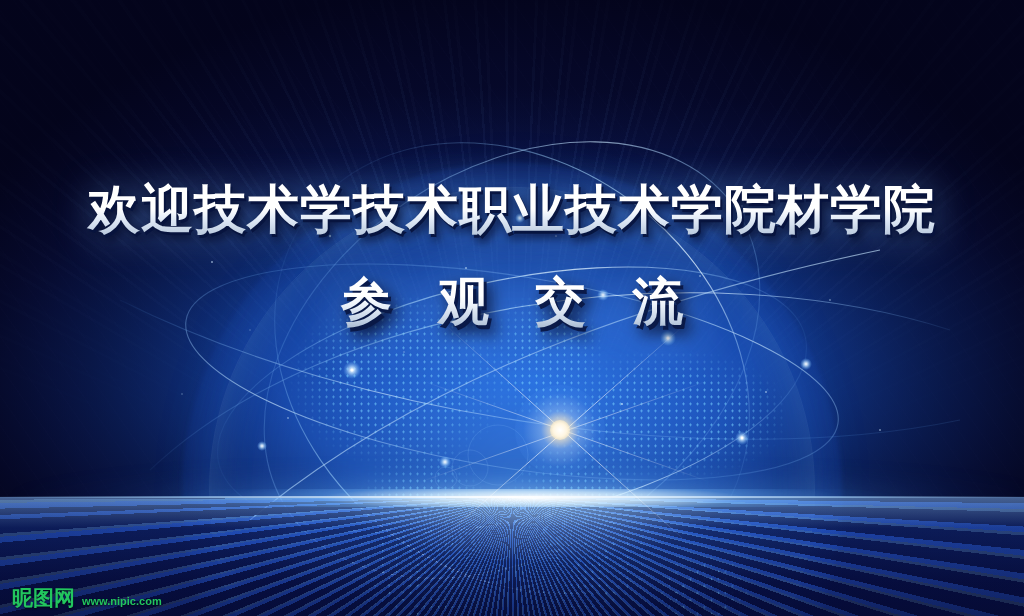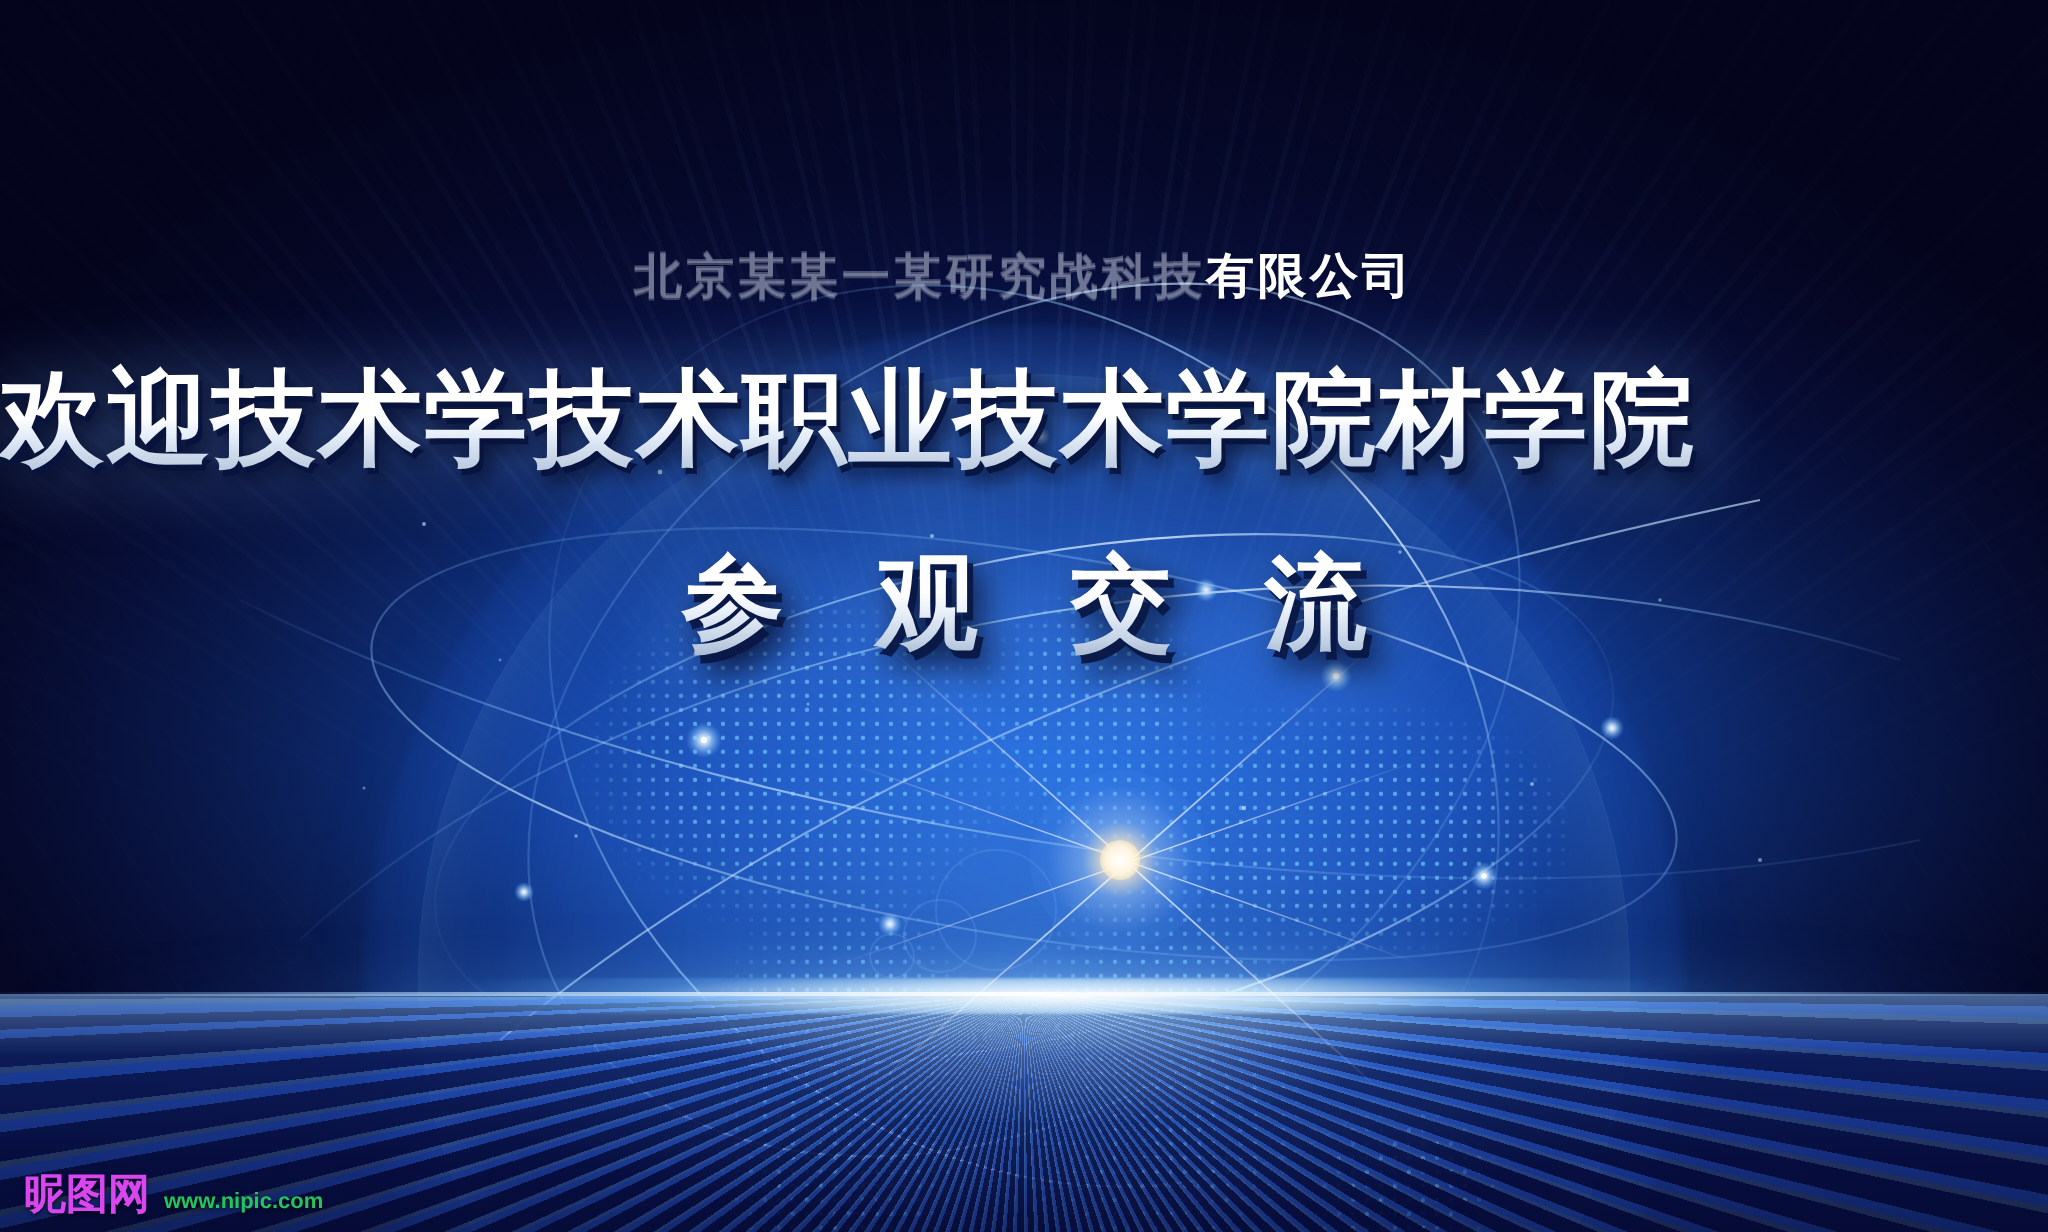--- a/index.html
+++ b/index.html
@@ -183,20 +183,21 @@
     filter: blur(0.3px);
   }
   .company-strong {
     color: #ffffff;
     text-shadow: 0 1px 2px rgba(0,10,50,0.8);
   }
 
   .headline {
     position: absolute;
     left: 0; right: 0; top: 175px;
+    text-align: center;
     font-size: 52px;
     font-weight: 900;
     letter-spacing: 1px;
     white-space: nowrap;
     color: #ffffff;
     background: linear-gradient(180deg, #ffffff 0%, #ffffff 48%, #e3ecf8 62%, #b9c9de 86%, #9eb2cb 100%);
     -webkit-background-clip: text;
     background-clip: text;
     -webkit-text-fill-color: transparent;
     filter:
@@ -228,21 +229,21 @@
   .wm-left {
     position: absolute;
     left: 12px; bottom: 8px;
     display: flex;
     align-items: flex-end;
     gap: 7px;
   }
   .wm-logo {
     font-size: 21px;
     font-weight: 700;
-    color: #d946ef;
+    color: #22c55e;
     line-height: 1;
     letter-spacing: 0px;
     text-shadow: 0 1px 2px rgba(0,0,0,0.65);
   }
   .wm-url {
     font-size: 11px;
     font-weight: 700;
     color: #22c55e;
     line-height: 1;
     padding-bottom: 1px;
@@ -358,21 +359,20 @@
       <circle cx="766" cy="392" r="1" opacity="0.55"></circle>
       <circle cx="830" cy="300" r="0.9" opacity="0.45"></circle>
       <circle cx="182" cy="394" r="0.8" opacity="0.4"></circle>
       <circle cx="880" cy="430" r="1" opacity="0.5"></circle>
       <circle cx="250" cy="330" r="0.7" opacity="0.4"></circle>
       <circle cx="640" cy="206" r="0.8" opacity="0.45"></circle>
       <circle cx="742" cy="206" r="0.9" opacity="0.4"></circle>
     </g>
   </svg>
 
-  <div class="company-line"><span class="company-faded">北京某某一某研究战科技</span><span class="company-strong">有限公司</span></div>
 
   <div class="headline">欢迎技术学技术职业技术学院材学院</div>
 
   <div class="maintitle">参 观 交 流</div>
 
   <div class="wm-left">
     <span class="wm-logo">昵图网</span>
     <span class="wm-url">www.nipic.com</span>
   </div>
 

